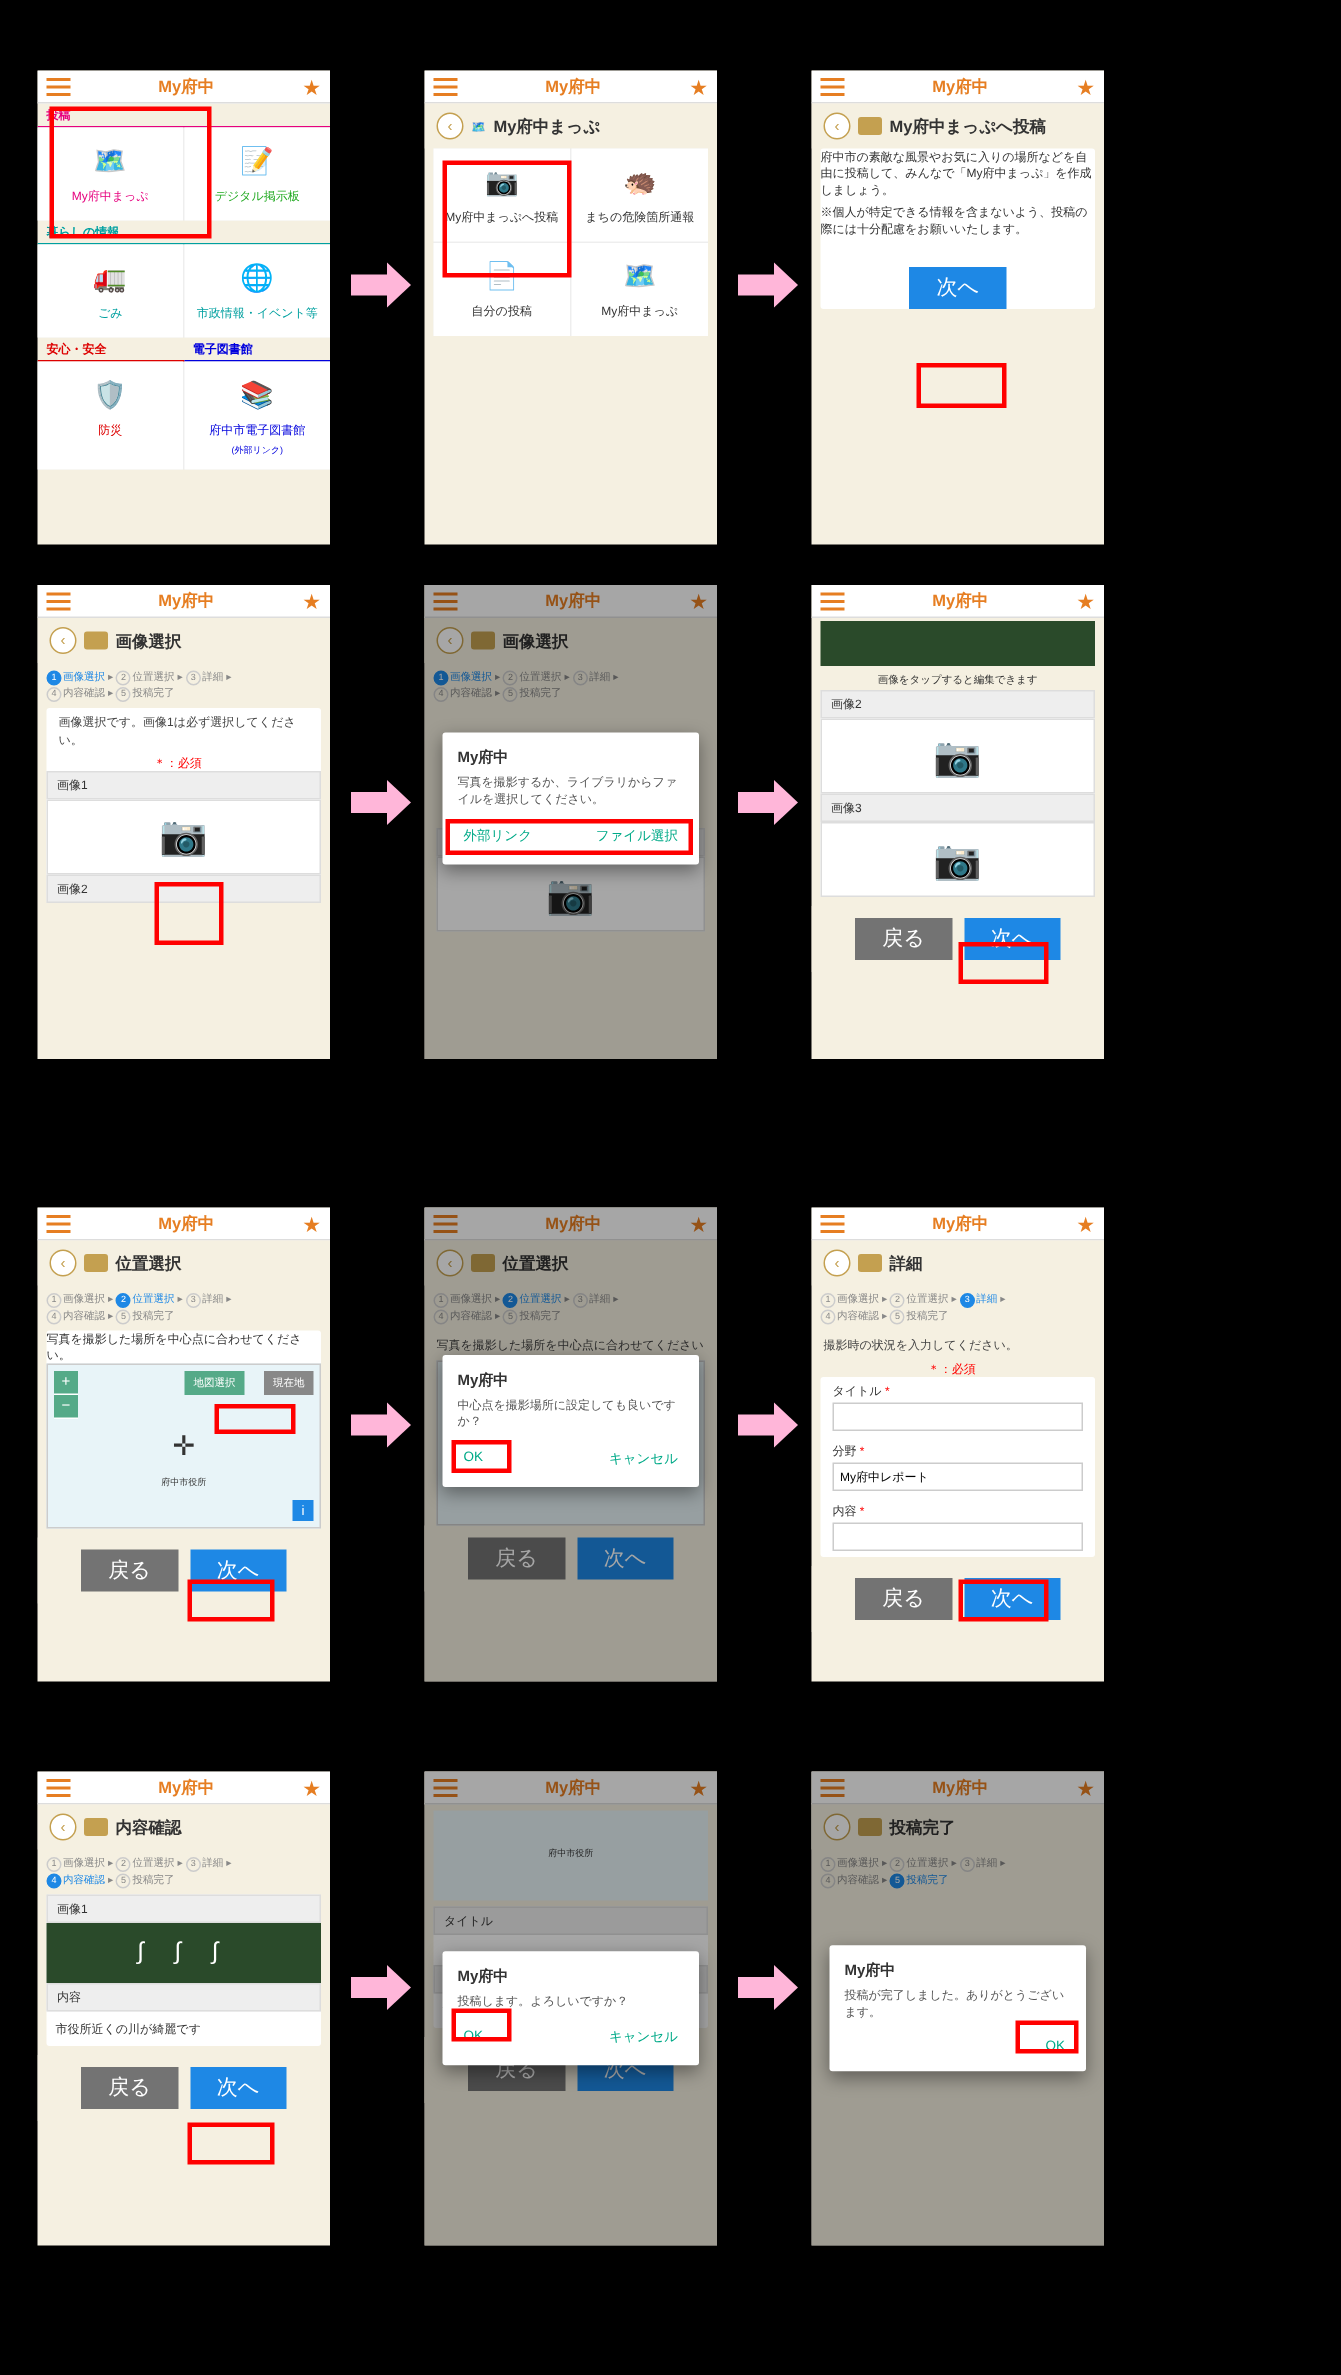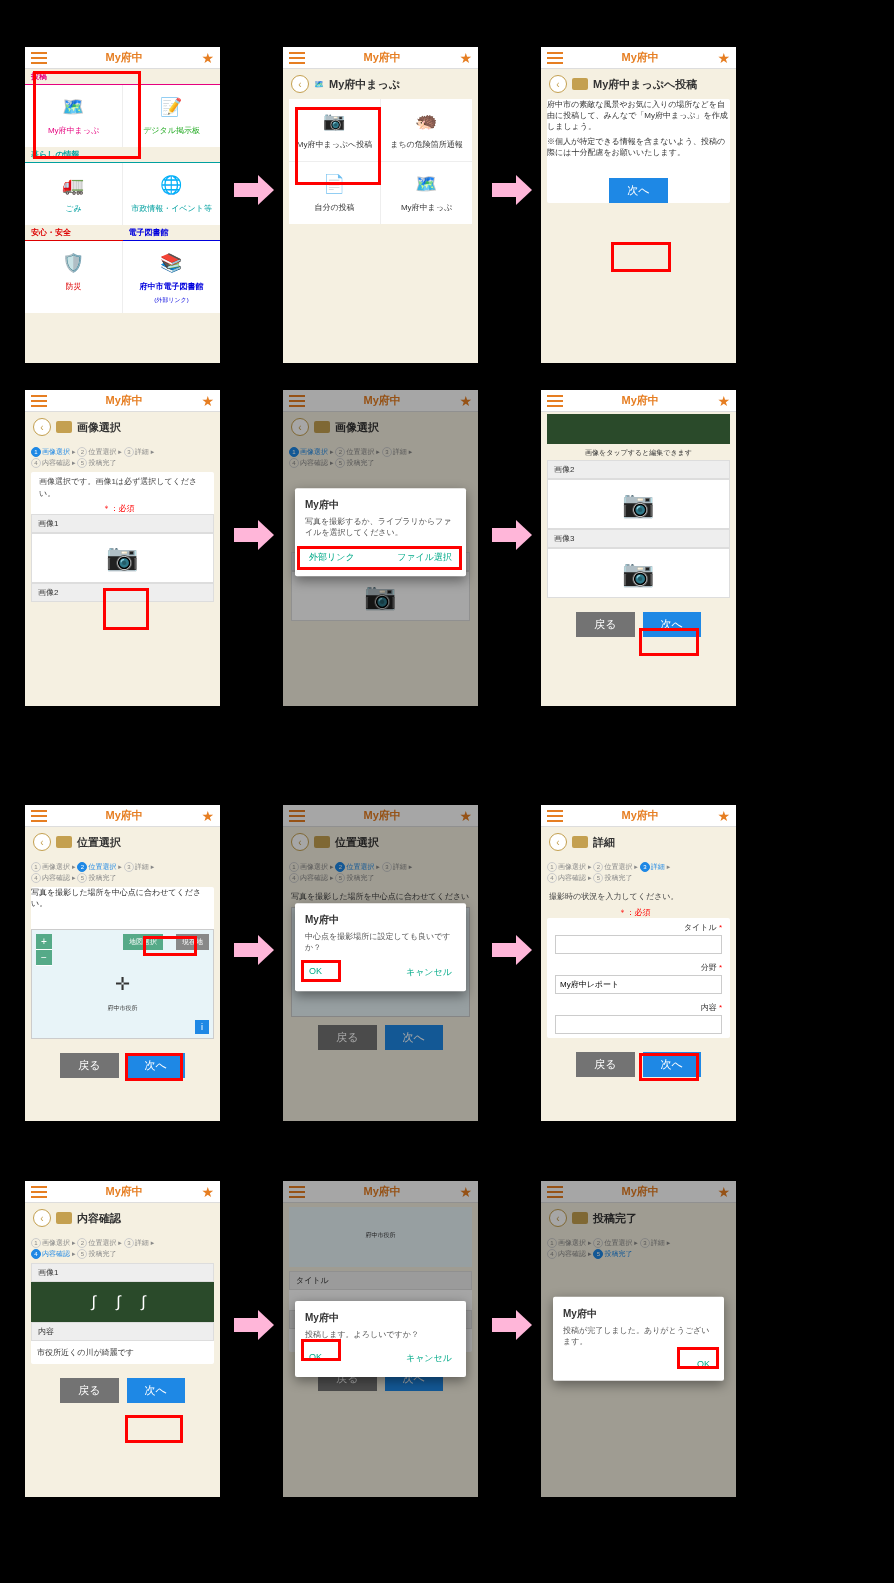--- a/index.html
+++ b/index.html
@@ -92,21 +92,21 @@
   .desc { padding: 4px 8px; font-size: 8px; color: #444; line-height: 1.4; }
   .req { color: #f00; font-size: 8px; text-align: center; padding-right: 8px; }
   .field-label { background: #eee; padding: 3px 6px; font-size: 8px; border: 1px solid #ddd; }
   .camera-slot {
     height: 50px; display: flex; align-items: center; justify-content: center;
     border: 1px solid #ddd; background: #fff;
   }
   .camera-icon { font-size: 26px; }
   .btn-row { display: flex; gap: 8px; padding: 8px; justify-content: center; background: #f5f0e1; }
   .btn {
-    padding: 5px 18px; font-size: 11px; border: none; cursor: pointer;
+    padding: 5px 18px; font-size: 14px; border: none; cursor: pointer;
   }
   .btn-gray { background: #737373; color: #fff; }
   .btn-blue { background: #1e88e5; color: #fff; }
   .dialog {
     position: absolute; left: 12px; right: 12px; top: 50%;
     transform: translateY(-50%);
     background: #fff; border-radius: 2px; padding: 10px;
     box-shadow: 0 4px 12px rgba(0,0,0,0.4);
     z-index: 10;
   }
@@ -115,21 +115,21 @@
   .dialog-actions { display: flex; justify-content: space-between; }
   .dialog-actions.right { justify-content: flex-end; }
   .dialog-btn { color: #0a8; font-size: 9px; padding: 2px 4px; cursor: pointer; }
   .map {
     height: 110px; background: #e8f4f8; position: relative; border: 1px solid #ccc;
   }
   .map-controls { position: absolute; left: 4px; top: 4px; background: #fff; }
   .map-ctrl { width: 16px; height: 16px; display: flex; align-items: center; justify-content: center; background: #5a8; color: #fff; font-size: 10px; border-bottom: 1px solid #fff; }
   .map-btn { position: absolute; top: 4px; padding: 3px 6px; font-size: 7px; color: #fff; }
   .form-row { padding: 4px 8px; }
-  .form-label { font-size: 8px; margin-bottom: 2px; text-align: right; }
+  .form-label { font-size: 8px; margin-bottom: 2px; }
   .form-label .ast { color: #f00; }
   .form-input { width: 100%; padding: 4px; border: 1px solid #ccc; font-size: 8px; }
   .thumb { height: 30px; background: #2a4a2a; margin: 2px 6px; }
   .icon-img { width: 28px; height: 28px; border-radius: 4px; background: #fff; display:flex;align-items:center;justify-content:center;font-size:18px; }
 </style>
 </head>
 <body>
 
 <div class="phone" style="left:25px;top:47px;">
   <div class="titlebar">
@@ -167,21 +167,21 @@
     <div class="section-label" style="color:#d00;flex:1;">安心・安全</div>
     <div class="section-label" style="color:#00d;flex:1;">電子図書館</div>
   </div>
   <div class="grid-2">
     <div class="grid-cell">
       <div class="icon-img">🛡️</div>
       <span style="color:#d00;">防災</span>
     </div>
     <div class="grid-cell">
       <div class="icon-img">📚</div>
-      <span style="color:#00d;font-weight:bold;">府中市電子図書館</span>
+      <span style="color:#00d;">府中市電子図書館</span>
       <span style="color:#00d;font-size:6px;">(外部リンク)</span>
     </div>
   </div>
   <div class="red-border" style="left:8px;top:24px;width:108px;height:88px;"></div>
 </div>
 
 <div class="phone" style="left:283px;top:47px;">
   <div class="titlebar">
     <div class="hamburger">
         <span></span>
@@ -362,21 +362,21 @@
     <span class="page-title">位置選択</span>
   </div>
   <div class="steps">
     <span><span class="num">1</span><span>画像選択</span></span> ▸
     <span class="active"><span class="num">2</span><span>位置選択</span></span> ▸
     <span><span class="num">3</span><span>詳細</span></span> ▸<br>
     <span><span class="num">4</span><span>内容確認</span></span> ▸
     <span><span class="num">5</span><span>投稿完了</span></span>
   </div>
   <div class="content">
-    <p style="font-size:8px;margin-bottom:20px;">写真を撮影した場所を中心点に合わせてください。</p>
+    <p style="font-size:8px;margin-bottom:0;">写真を撮影した場所を中心点に合わせてください。</p>
     <div class="map">
       <div class="map-controls">
         <div class="map-ctrl">+</div>
         <div class="map-ctrl">−</div>
       </div>
       <div class="map-btn" style="right:50px;background:#5a8;">地図選択</div>
       <div class="map-btn" style="right:4px;background:#888;">現在地</div>
       <div style="position:absolute;left:50%;top:50%;transform:translate(-50%,-50%);font-size:18px;">✛</div>
       <div style="position:absolute;left:50%;top:68%;transform:translateX(-50%);font-size:6px;text-align:center;"><span>府中市役所</span></div>
       <div style="position:absolute;right:4px;bottom:4px;width:14px;height:14px;background:#1e88e5;color:#fff;text-align:center;line-height:14px;font-size:9px;">i</div>

